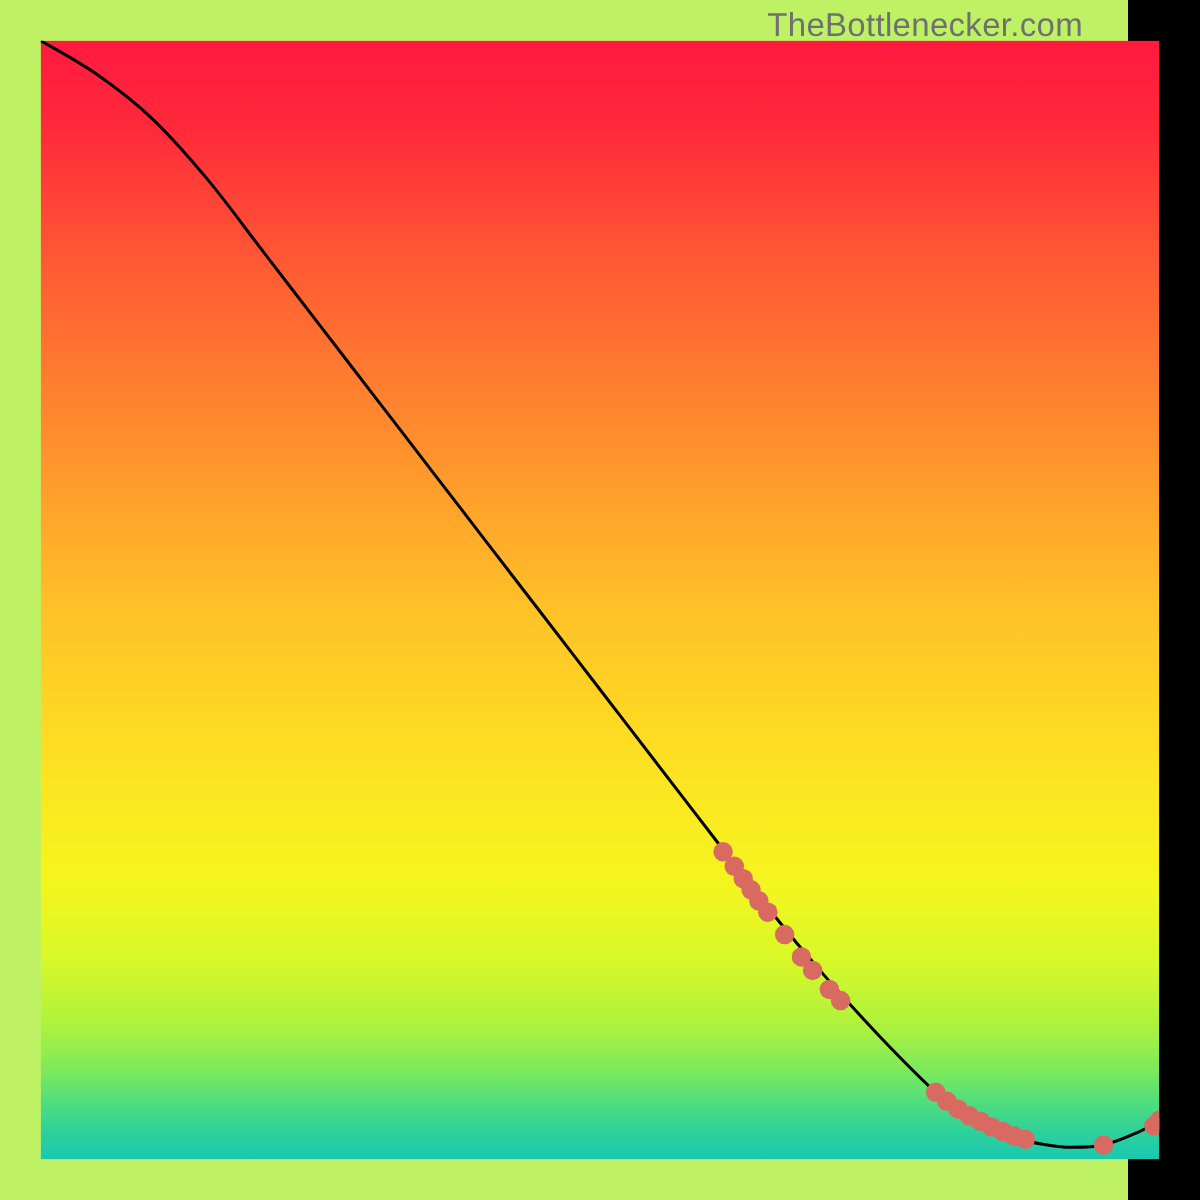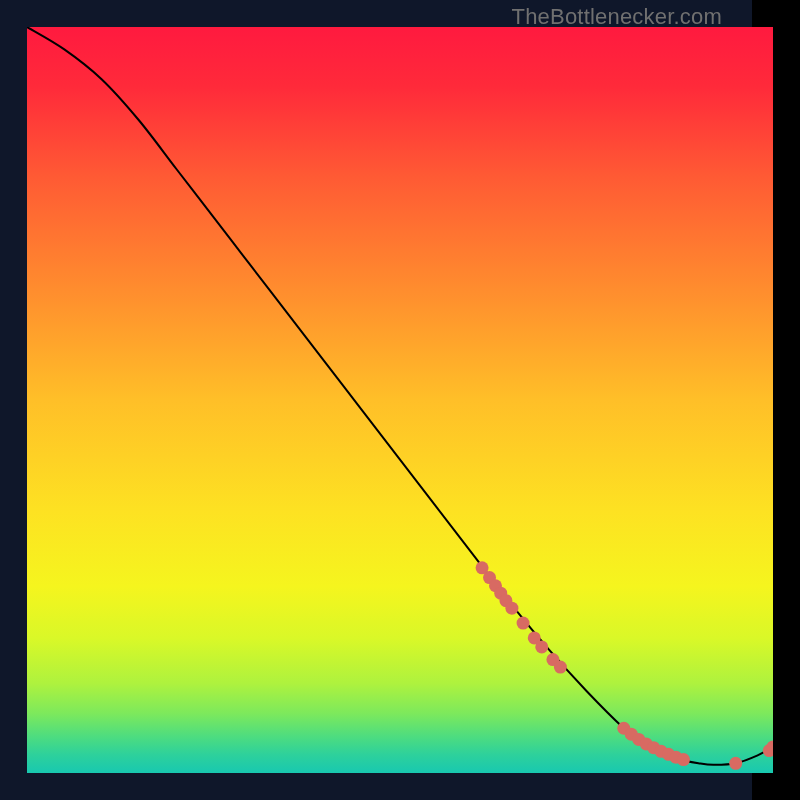--- a/index.html
+++ b/index.html
@@ -8,21 +8,21 @@
     width: 800px;
     height: 800px;
     background: #000;
     overflow: hidden;
     font-family: Arial, Helvetica, sans-serif;
   }
   .stage {
     position: relative;
     width: 752px;
     height: 800px;
-    background: #0f172a;
+    background: #bef264;
   }
   .plot-area {
     position: absolute;
     left: 27px;
     top: 27px;
     width: 746px;
     height: 746px;
     overflow: hidden;
   }
   .gradient-bg {

